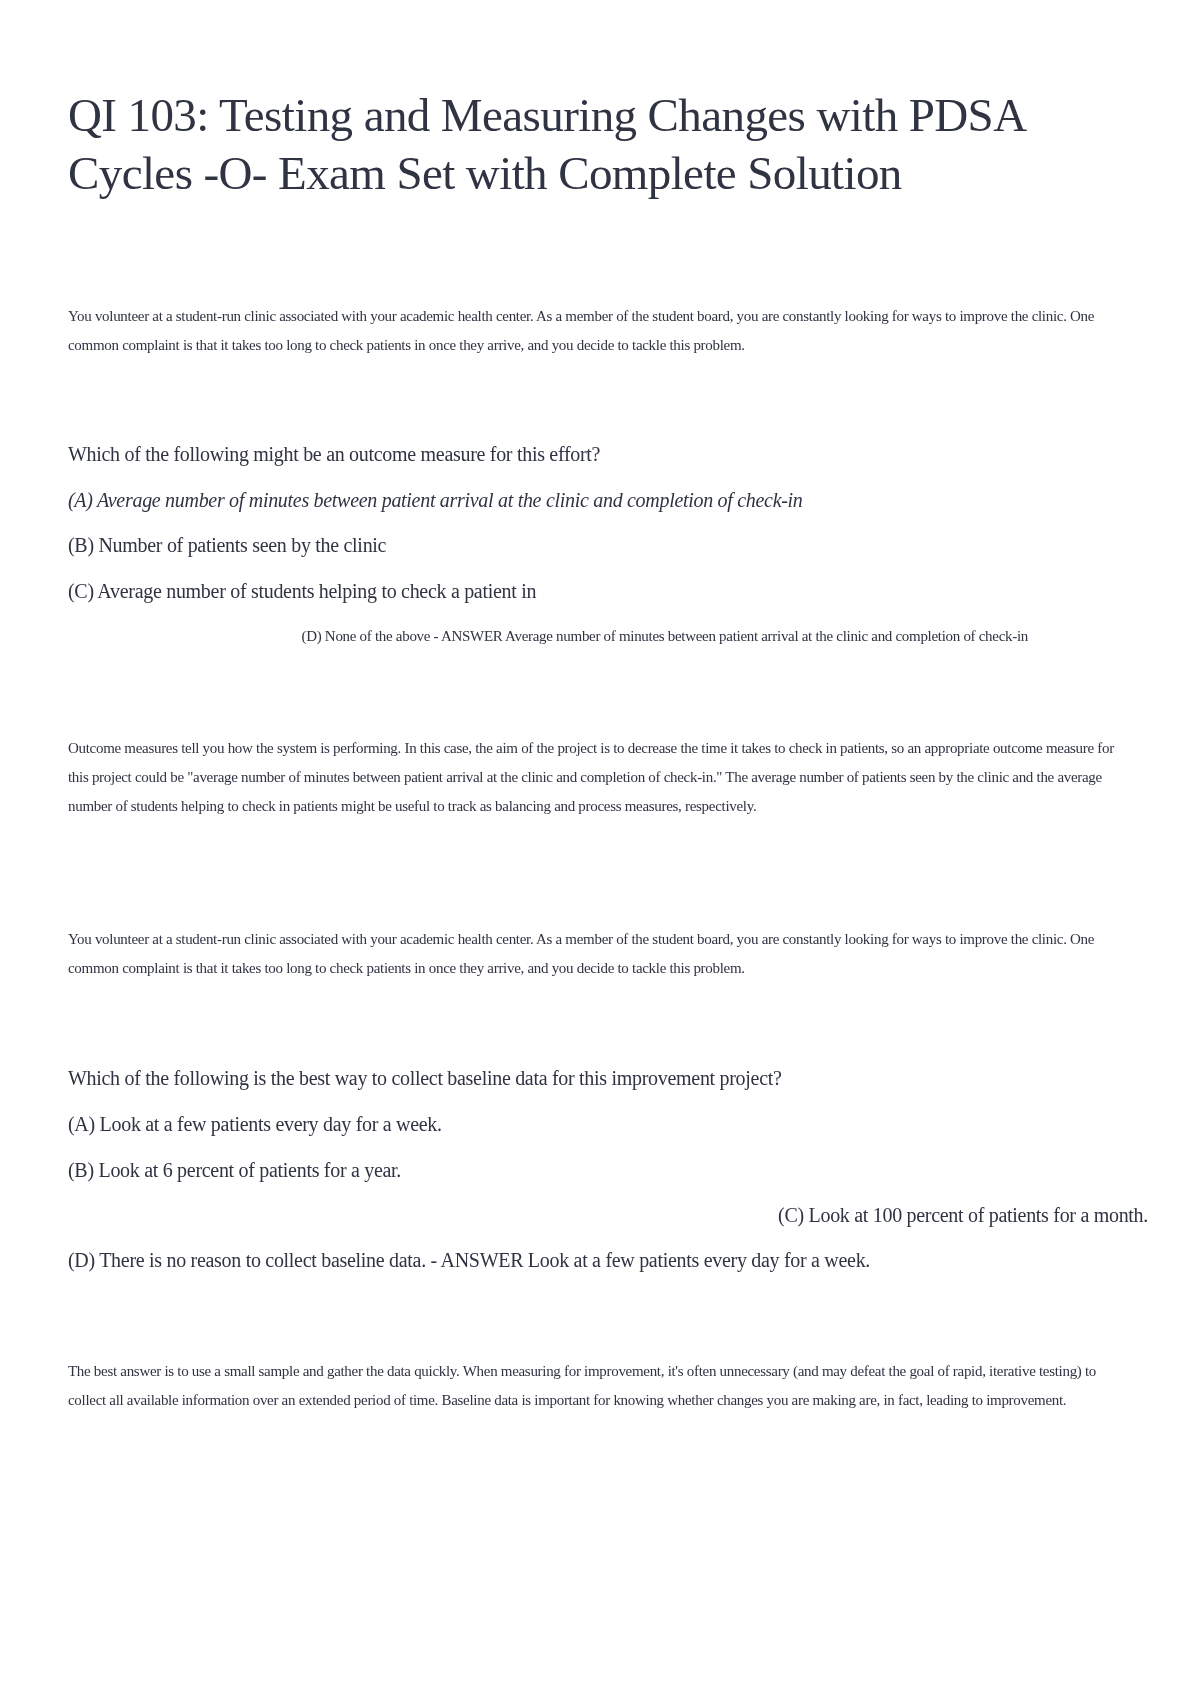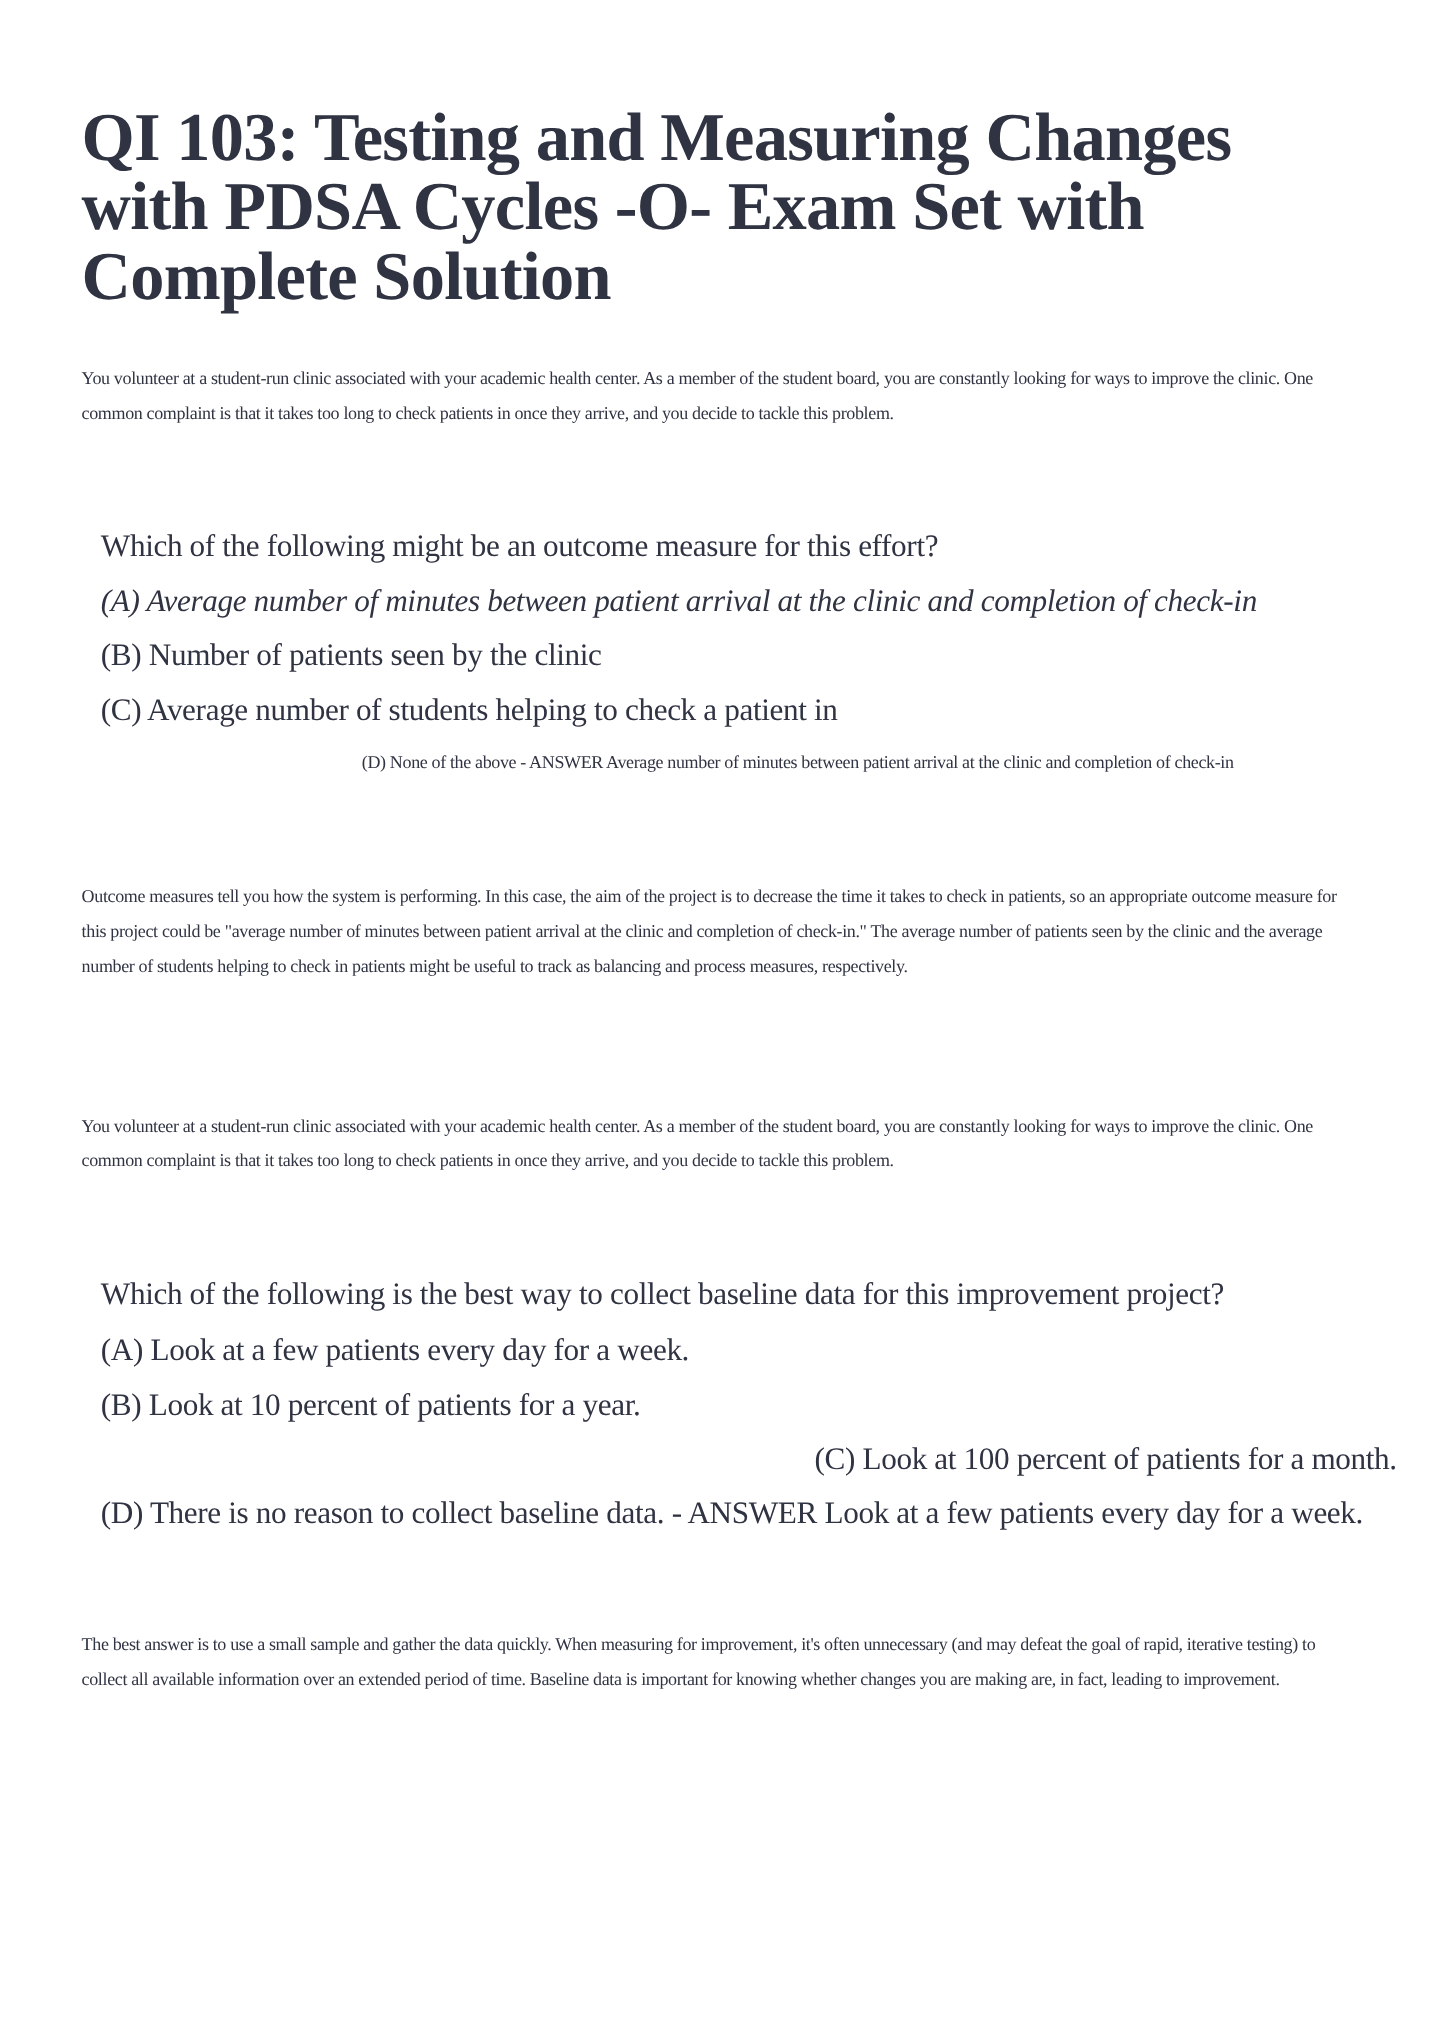--- a/index.html
+++ b/index.html
@@ -1,35 +1,35 @@
 <!DOCTYPE html>
 <html><head>
 <meta charset="utf-8">
 <style>
   html, body { margin: 0; padding: 0; background: #ffffff; }
   body { width: 1191px; height: 1684px; position: relative; overflow: hidden; color: #2f3342; font-family: "Liberation Serif", "DejaVu Serif", serif; }
   .page { position: absolute; left: 68px; top: 0; width: 1060px; }
-  .title { position: absolute; left: 0; top: 86px; width: 1000px; font-weight: bold; font-size: 57px; line-height: 58px; letter-spacing: -0.6px; color: #2f3342; margin: 0; }
+  .title { position: absolute; left: 0; top: 86px; width: 1000px; font-weight: normal; font-size: 47px; line-height: 58px; letter-spacing: -0.6px; color: #2f3342; margin: 0; }
   .para { position: absolute; left: 0; width: 1060px; font-size: 15px; line-height: 29px; margin: 0; letter-spacing: -0.3px; }
-  .line { position: absolute; left: 16px; width: 1080px; font-size: 26px; line-height: 29px; margin: 0; letter-spacing: -0.3px; white-space: nowrap; }
+  .line { position: absolute; left: 0; width: 1080px; font-size: 20px; line-height: 29px; margin: 0; letter-spacing: -0.3px; white-space: nowrap; }
 </style>
 </head>
 <body>
 
 <div class="page">
   <h1 class="title">QI 103: Testing and Measuring Changes with PDSA Cycles -O- Exam Set with Complete Solution</h1>
 
   <p class="para" style="top:302px;">You volunteer at a student-run clinic associated with your academic health center. As a member of the student board, you are constantly looking for ways to improve the clinic. One common complaint is that it takes too long to check patients in once they arrive, and you decide to tackle this problem.</p>
   <p class="line" style="top:440px;">Which of the following might be an outcome measure for this effort?</p>
   <p class="line" style="top:486px;font-style:italic;">(A) Average number of minutes between patient arrival at the clinic and completion of check-in</p>
   <p class="line" style="top:531px;">(B) Number of patients seen by the clinic</p>
   <p class="line" style="top:577px;">(C) Average number of students helping to check a patient in</p>
   <p class="para" style="top:622px; width:960px;text-align:right;">(D) None of the above - ANSWER Average number of minutes between patient arrival at the clinic and completion of check-in</p>
   <p class="para" style="top:734px;">Outcome measures tell you how the system is performing. In this case, the aim of the project is to decrease the time it takes to check in patients, so an appropriate outcome measure for this project could be "average number of minutes between patient arrival at the clinic and completion of check-in." The average number of patients seen by the clinic and the average number of students helping to check in patients might be useful to track as balancing and process measures, respectively.</p>
 
   <p class="para" style="top:925px;">You volunteer at a student-run clinic associated with your academic health center. As a member of the student board, you are constantly looking for ways to improve the clinic. One common complaint is that it takes too long to check patients in once they arrive, and you decide to tackle this problem.</p>
   <p class="line" style="top:1064px;">Which of the following is the best way to collect baseline data for this improvement project?</p>
   <p class="line" style="top:1110px;">(A) Look at a few patients every day for a week.</p>
-  <p class="line" style="top:1156px;">(B) Look at 10 percent of patients for a year.</p>
+  <p class="line" style="top:1156px;">(B) Look at 6 percent of patients for a year.</p>
   <p class="line" style="top:1201px;text-align:right;">(C) Look at 100 percent of patients for a month.</p>
   <p class="line" style="top:1246px;">(D) There is no reason to collect baseline data. - ANSWER Look at a few patients every day for a week.</p>
   <p class="para" style="top:1357px;">The best answer is to use a small sample and gather the data quickly. When measuring for improvement, it's often unnecessary (and may defeat the goal of rapid, iterative testing) to collect all available information over an extended period of time. Baseline data is important for knowing whether changes you are making are, in fact, leading to improvement.</p>
 </div>
 
 </body></html>

